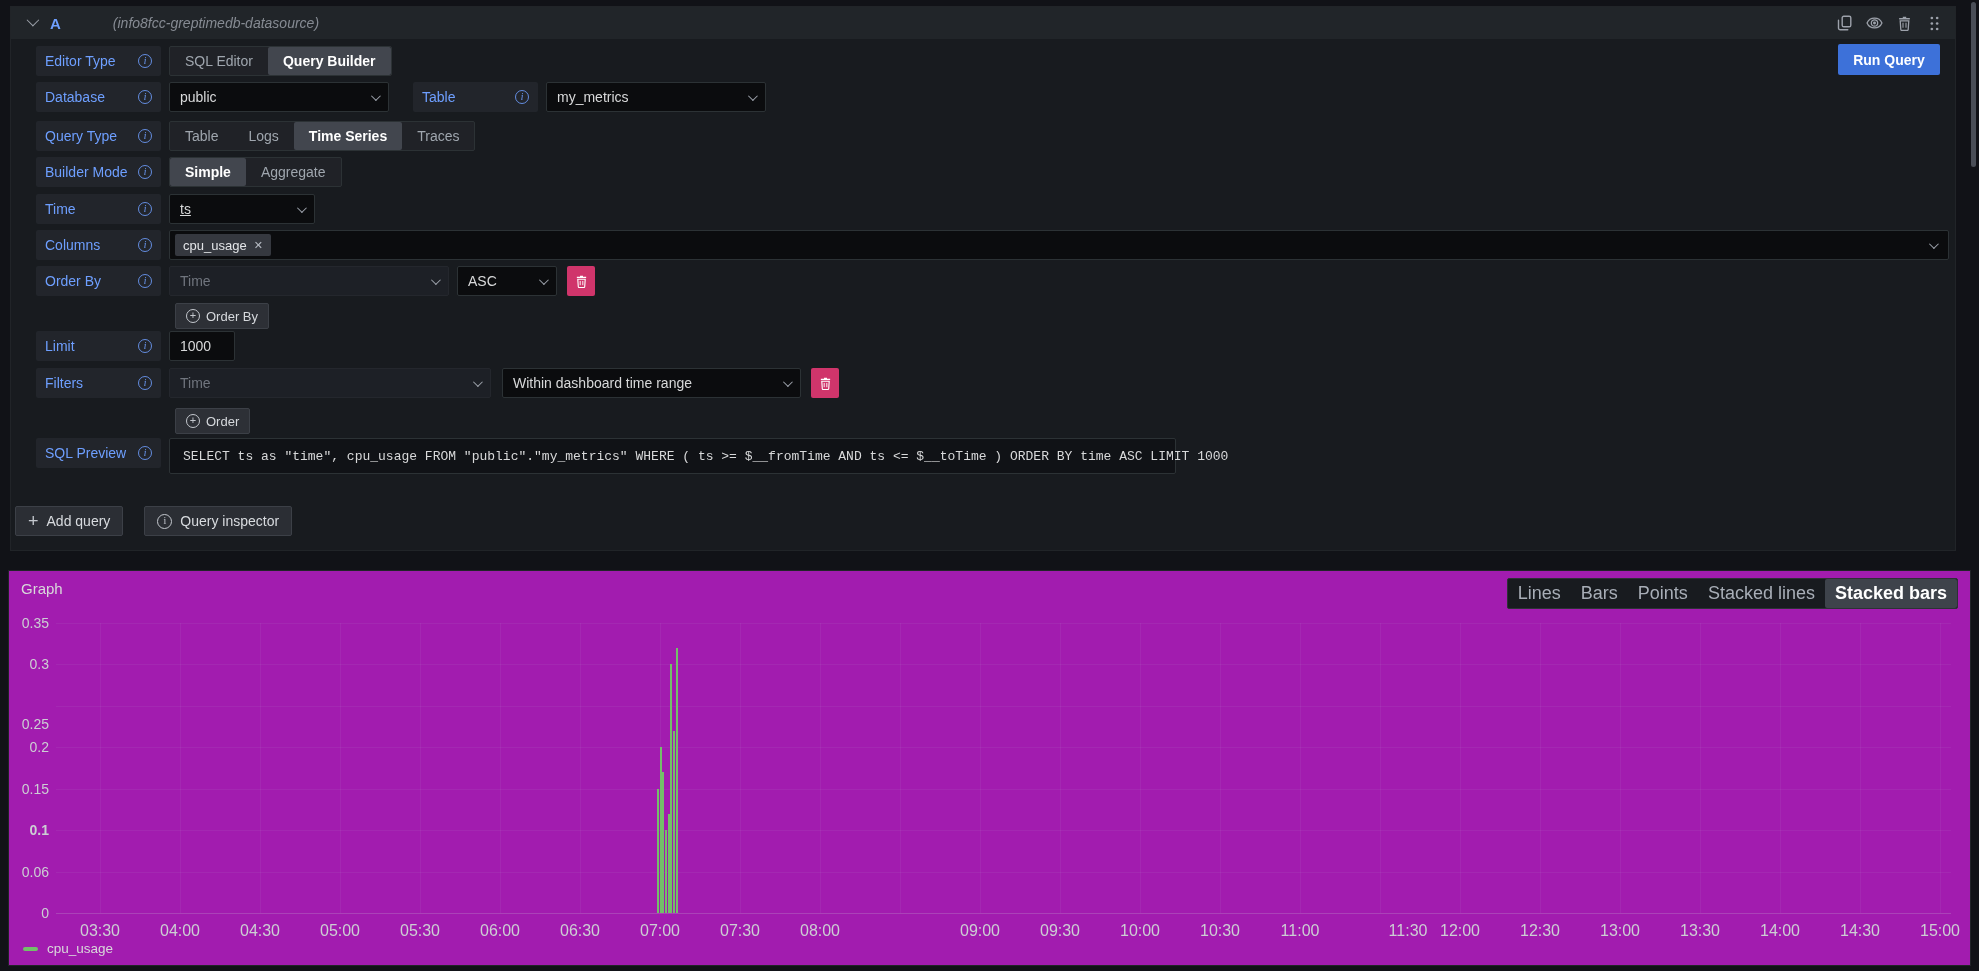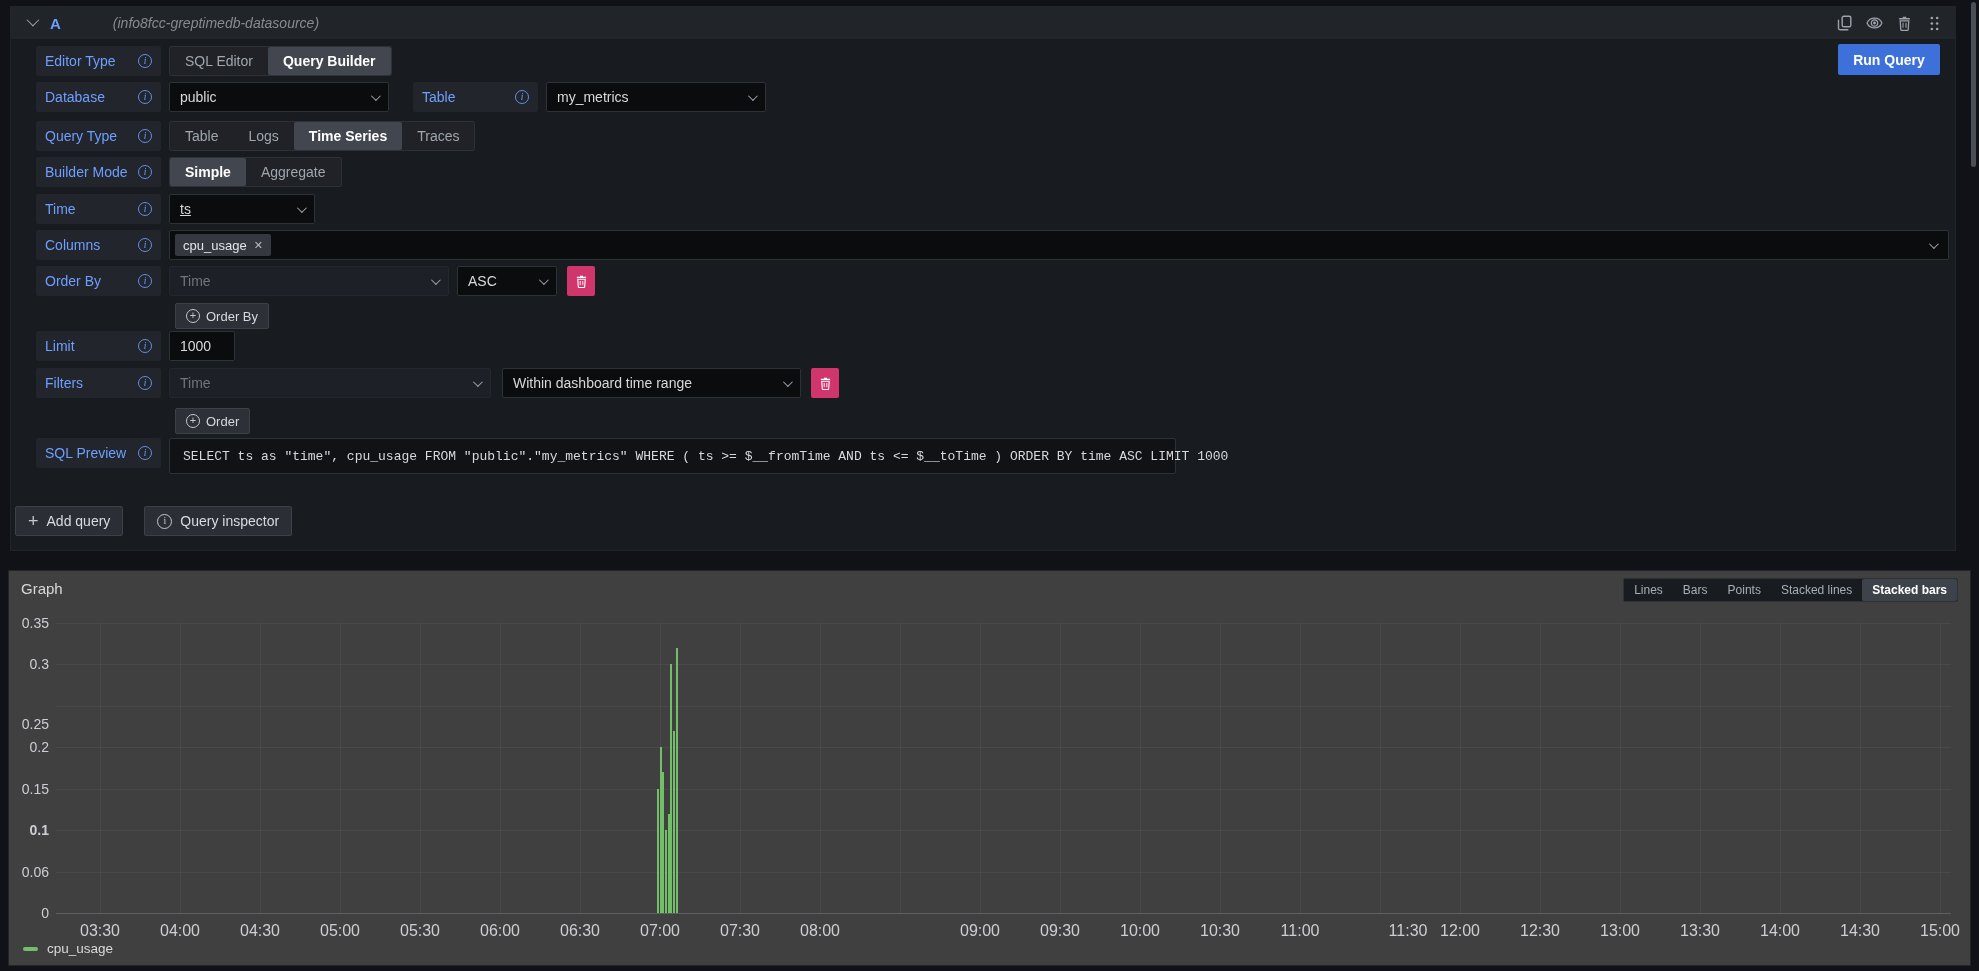--- a/index.html
+++ b/index.html
@@ -67,25 +67,25 @@
     gap:7px; padding:0 8px; font-size:13px; color:#e3e5e8; }
   .tag .x { color:#b7bcc4; font-size:11px; cursor:pointer; }
 
   .sqlbox { background:#101216; border:1px solid #2c3235; border-radius:2px; height:36px;
     display:flex; align-items:center; padding:0 13px;
     font-family:"Liberation Mono","DejaVu Sans Mono", monospace; font-size:13px; color:#d8d9da;
     white-space:nowrap; }
 
   
   .gpanel { position:absolute; left:8px; top:570px; width:1963px; height:396px;
-    background:#404040; border:1px solid #212428; }
+    background:#a21caf; border:1px solid #212428; }
   .gtitle { position:absolute; left:12px; top:9px; font-size:15px; color:#d8d9da; font-weight:500; }
   .modes { position:absolute; right:12px; top:7px; display:flex; align-items:center;
     border:1px solid #2c3235; border-radius:2px; background:#181b1f; }
-  .modes .mode { padding:4px 10px; font-size:12px; color:#a8aeb7; cursor:pointer; white-space:nowrap; }
+  .modes .mode { padding:4px 10px; font-size:18px; color:#a8aeb7; cursor:pointer; white-space:nowrap; }
   .modes .mode.sel { background:#3e434b; color:#fff; font-weight:bold; border-radius:2px; }
 
   .plot { position:absolute; left:47px; top:52px; width:1895px; height:290px; }
   .hline { position:absolute; left:0; right:0; height:1px; background:rgba(204,204,220,0.07); }
   .hline.zero { background:rgba(204,204,220,0.22); }
   .vline { position:absolute; top:0; bottom:0; width:1px; background:rgba(204,204,220,0.07); }
   .ylab { position:absolute; left:-47px; width:40px; text-align:right; font-size:14px;
     color:#ccced3; }
   .xlab { position:absolute; top:299px; transform:translateX(-50%); font-size:16px;
     color:#ccced3; white-space:nowrap; }

